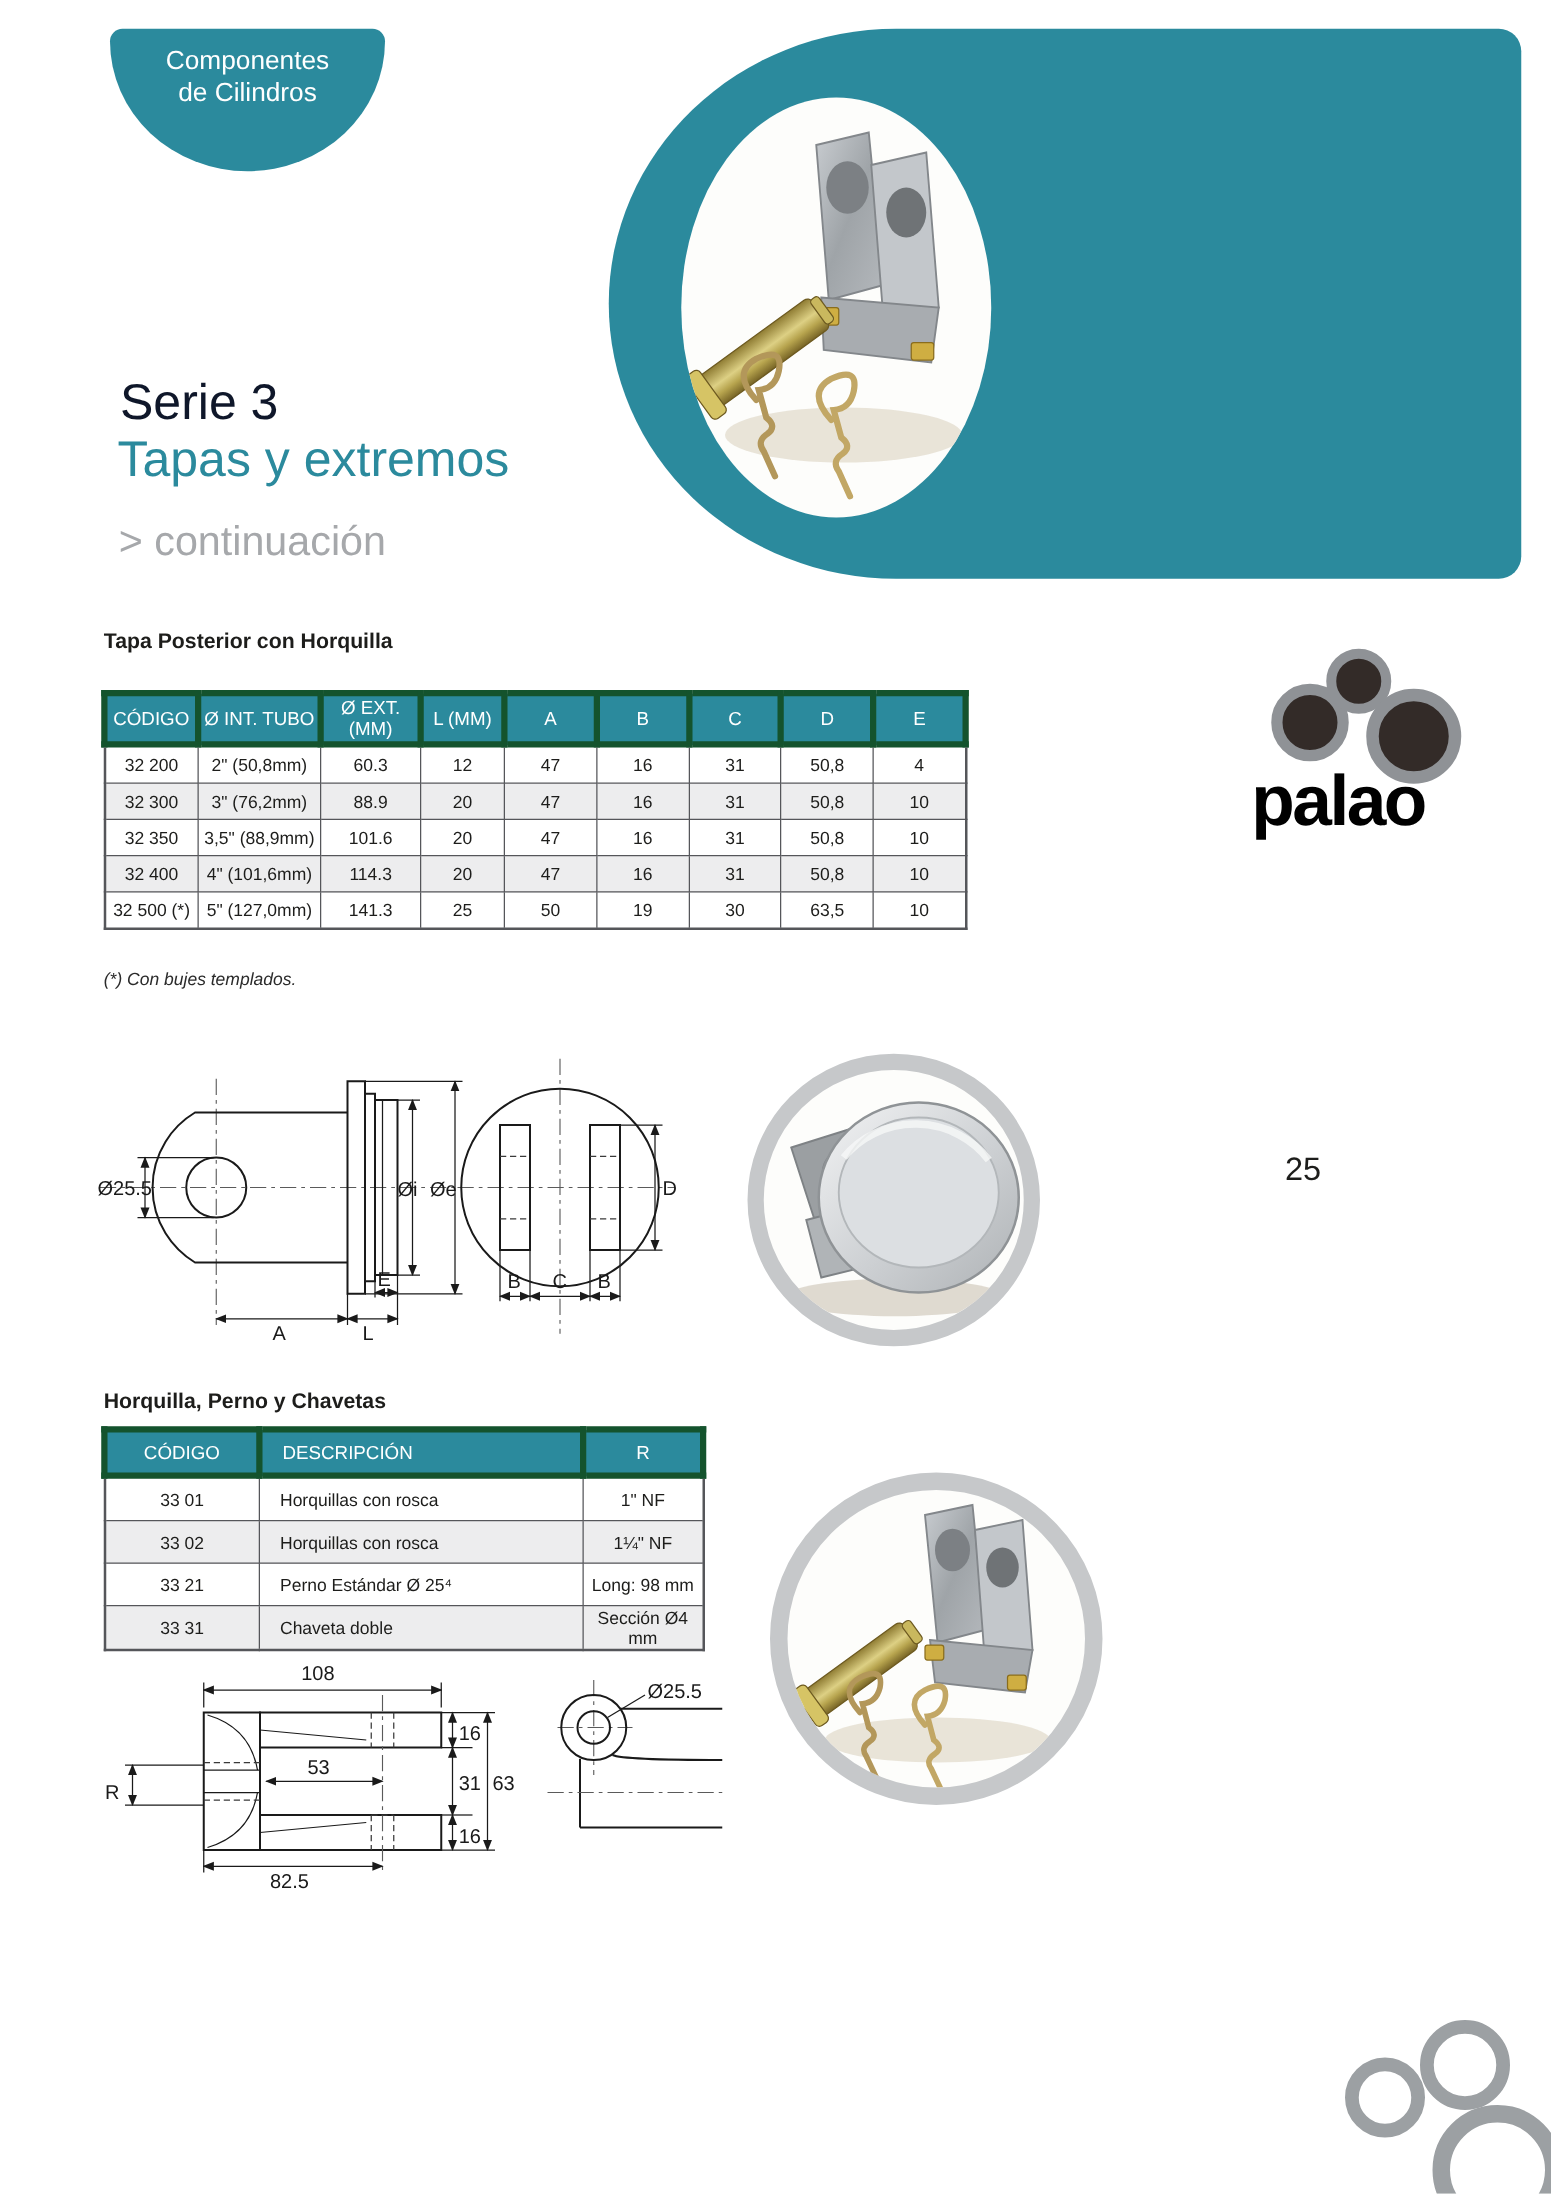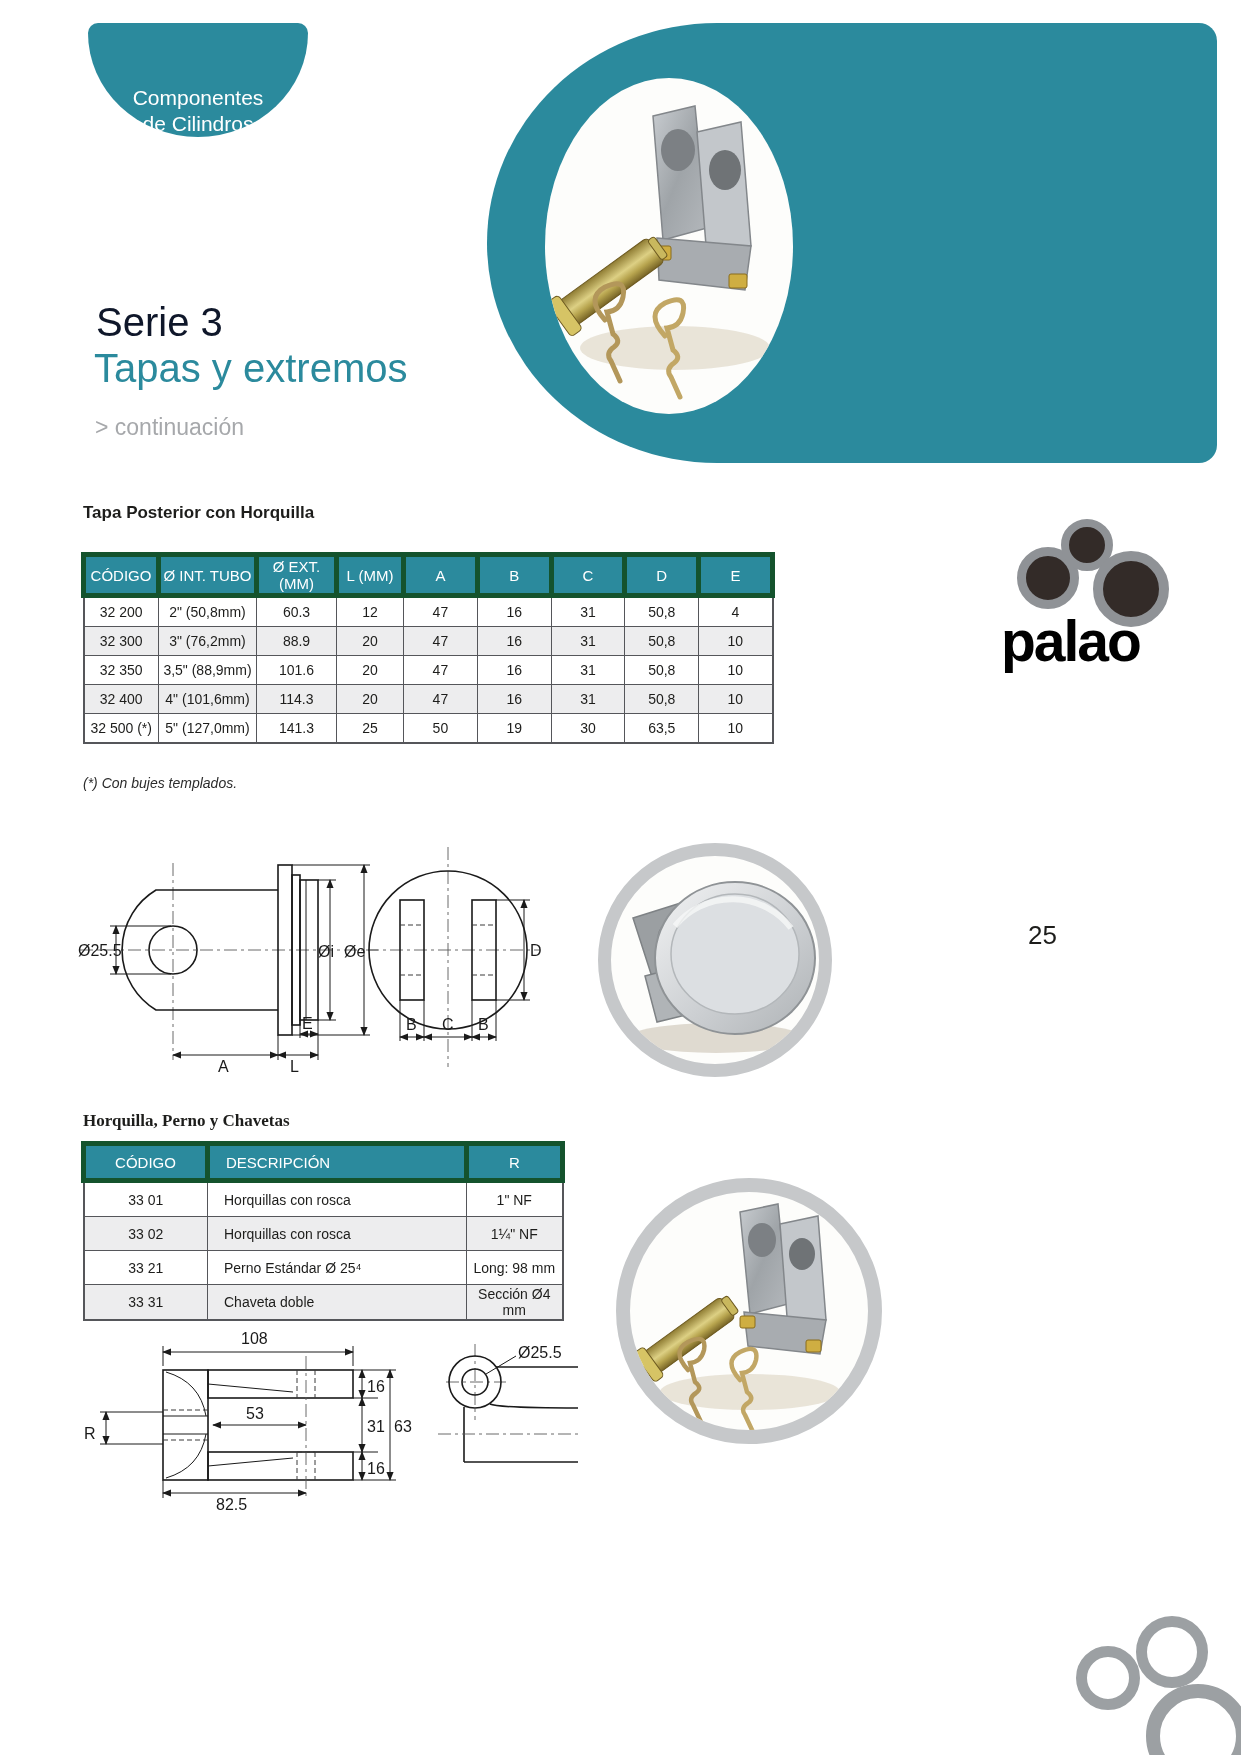--- a/index.html
+++ b/index.html
@@ -2,35 +2,35 @@
 <html lang="es"><head>
 <meta charset="utf-8">
 <style>
   html,body{margin:0;padding:0;background:#fff;}
   .page{position:relative;width:1241px;height:1755px;background:#ffffff;overflow:hidden;
         font-family:"Liberation Sans",sans-serif;color:#1d1d1b;}
 
   
   .badge{position:absolute;left:88px;top:23px;width:220px;height:114px;background:#2b8a9d;
          border-radius:10px 10px 110px 110px / 10px 10px 104px 104px;
-         display:flex;flex-direction:column;align-items:center;justify-content:flex-end;
+         display:flex;flex-direction:column;align-items:center;justify-content:flex-start;
          padding-top:13px;box-sizing:border-box;}
   .badge span{color:#fff;font-size:21px;line-height:26px;font-weight:normal;}
   .blob{position:absolute;left:487px;top:23px;width:730px;height:440px;background:#2b8a9d;
         border-radius:230px 18px 18px 230px / 220px 18px 18px 220px;}
   .photo-ellipse{position:absolute;left:545px;top:78px;width:248px;height:336px;background:#fdfdfb;
         border-radius:50%;overflow:hidden;}
   .series{position:absolute;left:96px;top:300px;font-size:40px;color:#0f172a;}
   .title{position:absolute;left:94px;top:346px;font-size:40px;color:#2b8a9d;}
-  .subtitle{position:absolute;left:95px;top:414px;font-size:23px;color:#a6a8ab;}
+  .subtitle{position:absolute;left:95px;top:414px;font-size:33px;color:#a6a8ab;}
 
   
   .sec-heading{position:absolute;font-size:17px;font-weight:bold;color:#1d1d1b;}
   .h-sec1{left:83px;top:503px;}
-  .h-sec2{left:83px;top:1111px;font-family:Liberation Serif, serif;}
+  .h-sec2{left:83px;top:1111px;}
   .footnote{position:absolute;left:83px;top:775px;font-size:14px;font-style:italic;color:#2b2b2b;}
   .pageno{position:absolute;left:1028px;top:920px;font-size:26px;color:#1d1d1b;}
 
   
   table{border-collapse:collapse;position:absolute;table-layout:fixed;}
   th{background:#2b8a9d;color:#fff;font-size:15px;font-weight:normal;border:5px solid #14532d;}
   td{font-size:14px;color:#1d1d1b;text-align:center;border:1px solid #55565a;}
   tbody tr:nth-child(even) td{background:#ededee;}
   .t1{left:81px;top:552px;width:694px;border:2px solid #55565a;}
   .t1 th{height:28px;}

